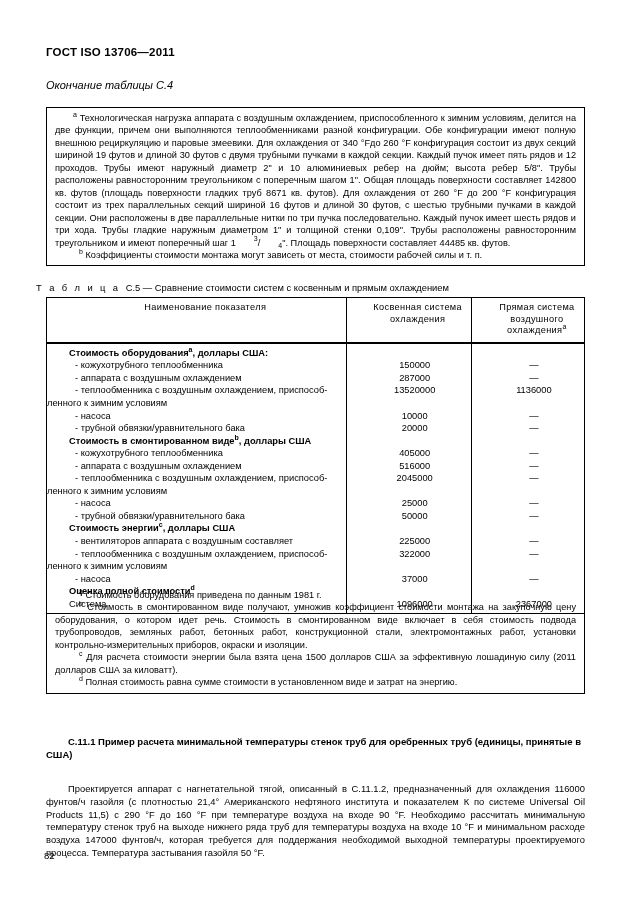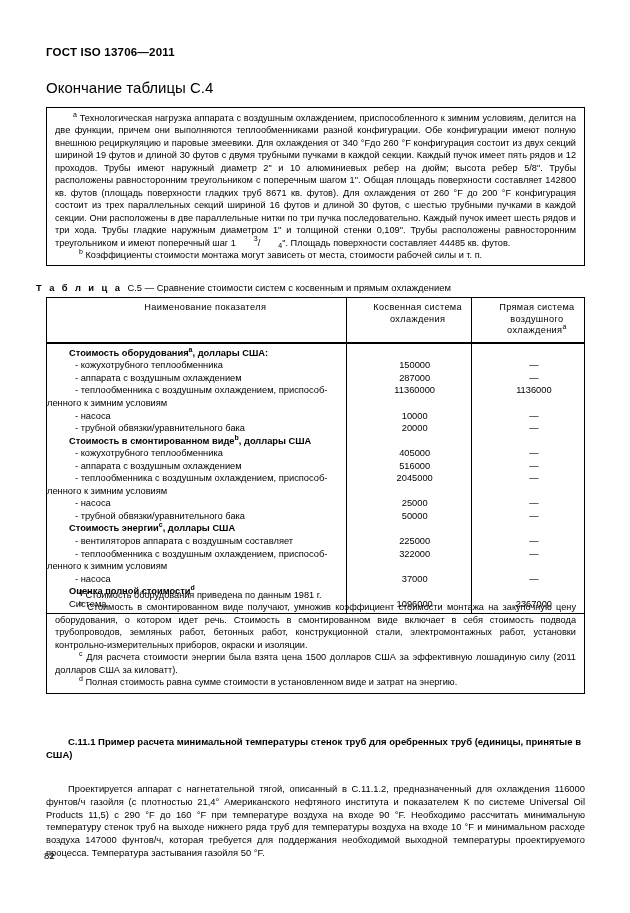--- a/index.html
+++ b/index.html
@@ -24,21 +24,22 @@
     left: 46px;
     top: 46px;
     font-size: 11.5px;
     font-weight: bold;
     letter-spacing: 0.2px;
   }
   .cont-caption {
     position: absolute;
     left: 46px;
     top: 79px;
-    font-size: 15px;
+    font-size: 11px;
+    font-style: italic;
   }
   
   .fnbox {
     position: absolute;
     left: 46px;
     top: 107px;
     width: 539px;
     border: 1px solid #000;
     box-sizing: border-box;
     padding: 4px 8px 4px 8px;
@@ -79,21 +80,21 @@
     vertical-align: sub;
     line-height: 0;
   }
   
   .tbl-caption {
     position: absolute;
     left: 36px;
     top: 282px;
     font-size: 9.4px;
   }
-  .tbl-caption .sp { letter-spacing: 2.4px; font-weight: bold; }
+  .tbl-caption .sp { letter-spacing: 2.4px; }
   
   table.main {
     position: absolute;
     left: 46px;
     top: 297px;
     width: 539px;
     border-collapse: collapse;
     table-layout: fixed;
   }
   table.main th, table.main td {
@@ -206,21 +207,21 @@
               <span class="line" style="padding-left: 22px;">Система</span>
             </span>
           <span class="pad-bot"></span>
         </td>
         <td class="valcell">
           <span class="pad-top"></span>
           <span class="vals" id="indirect-col">
               <span class="vline">&nbsp;</span>
               <span class="vline">150000</span>
               <span class="vline">287000</span>
-              <span class="vline">11360000</span>
+              <span class="vline">13520000</span>
               <span class="vline">&nbsp;</span>
               <span class="vline">10000</span>
               <span class="vline">20000</span>
               <span class="vline">&nbsp;</span>
               <span class="vline">405000</span>
               <span class="vline">516000</span>
               <span class="vline">2045000</span>
               <span class="vline">&nbsp;</span>
               <span class="vline">25000</span>
               <span class="vline">50000</span>

